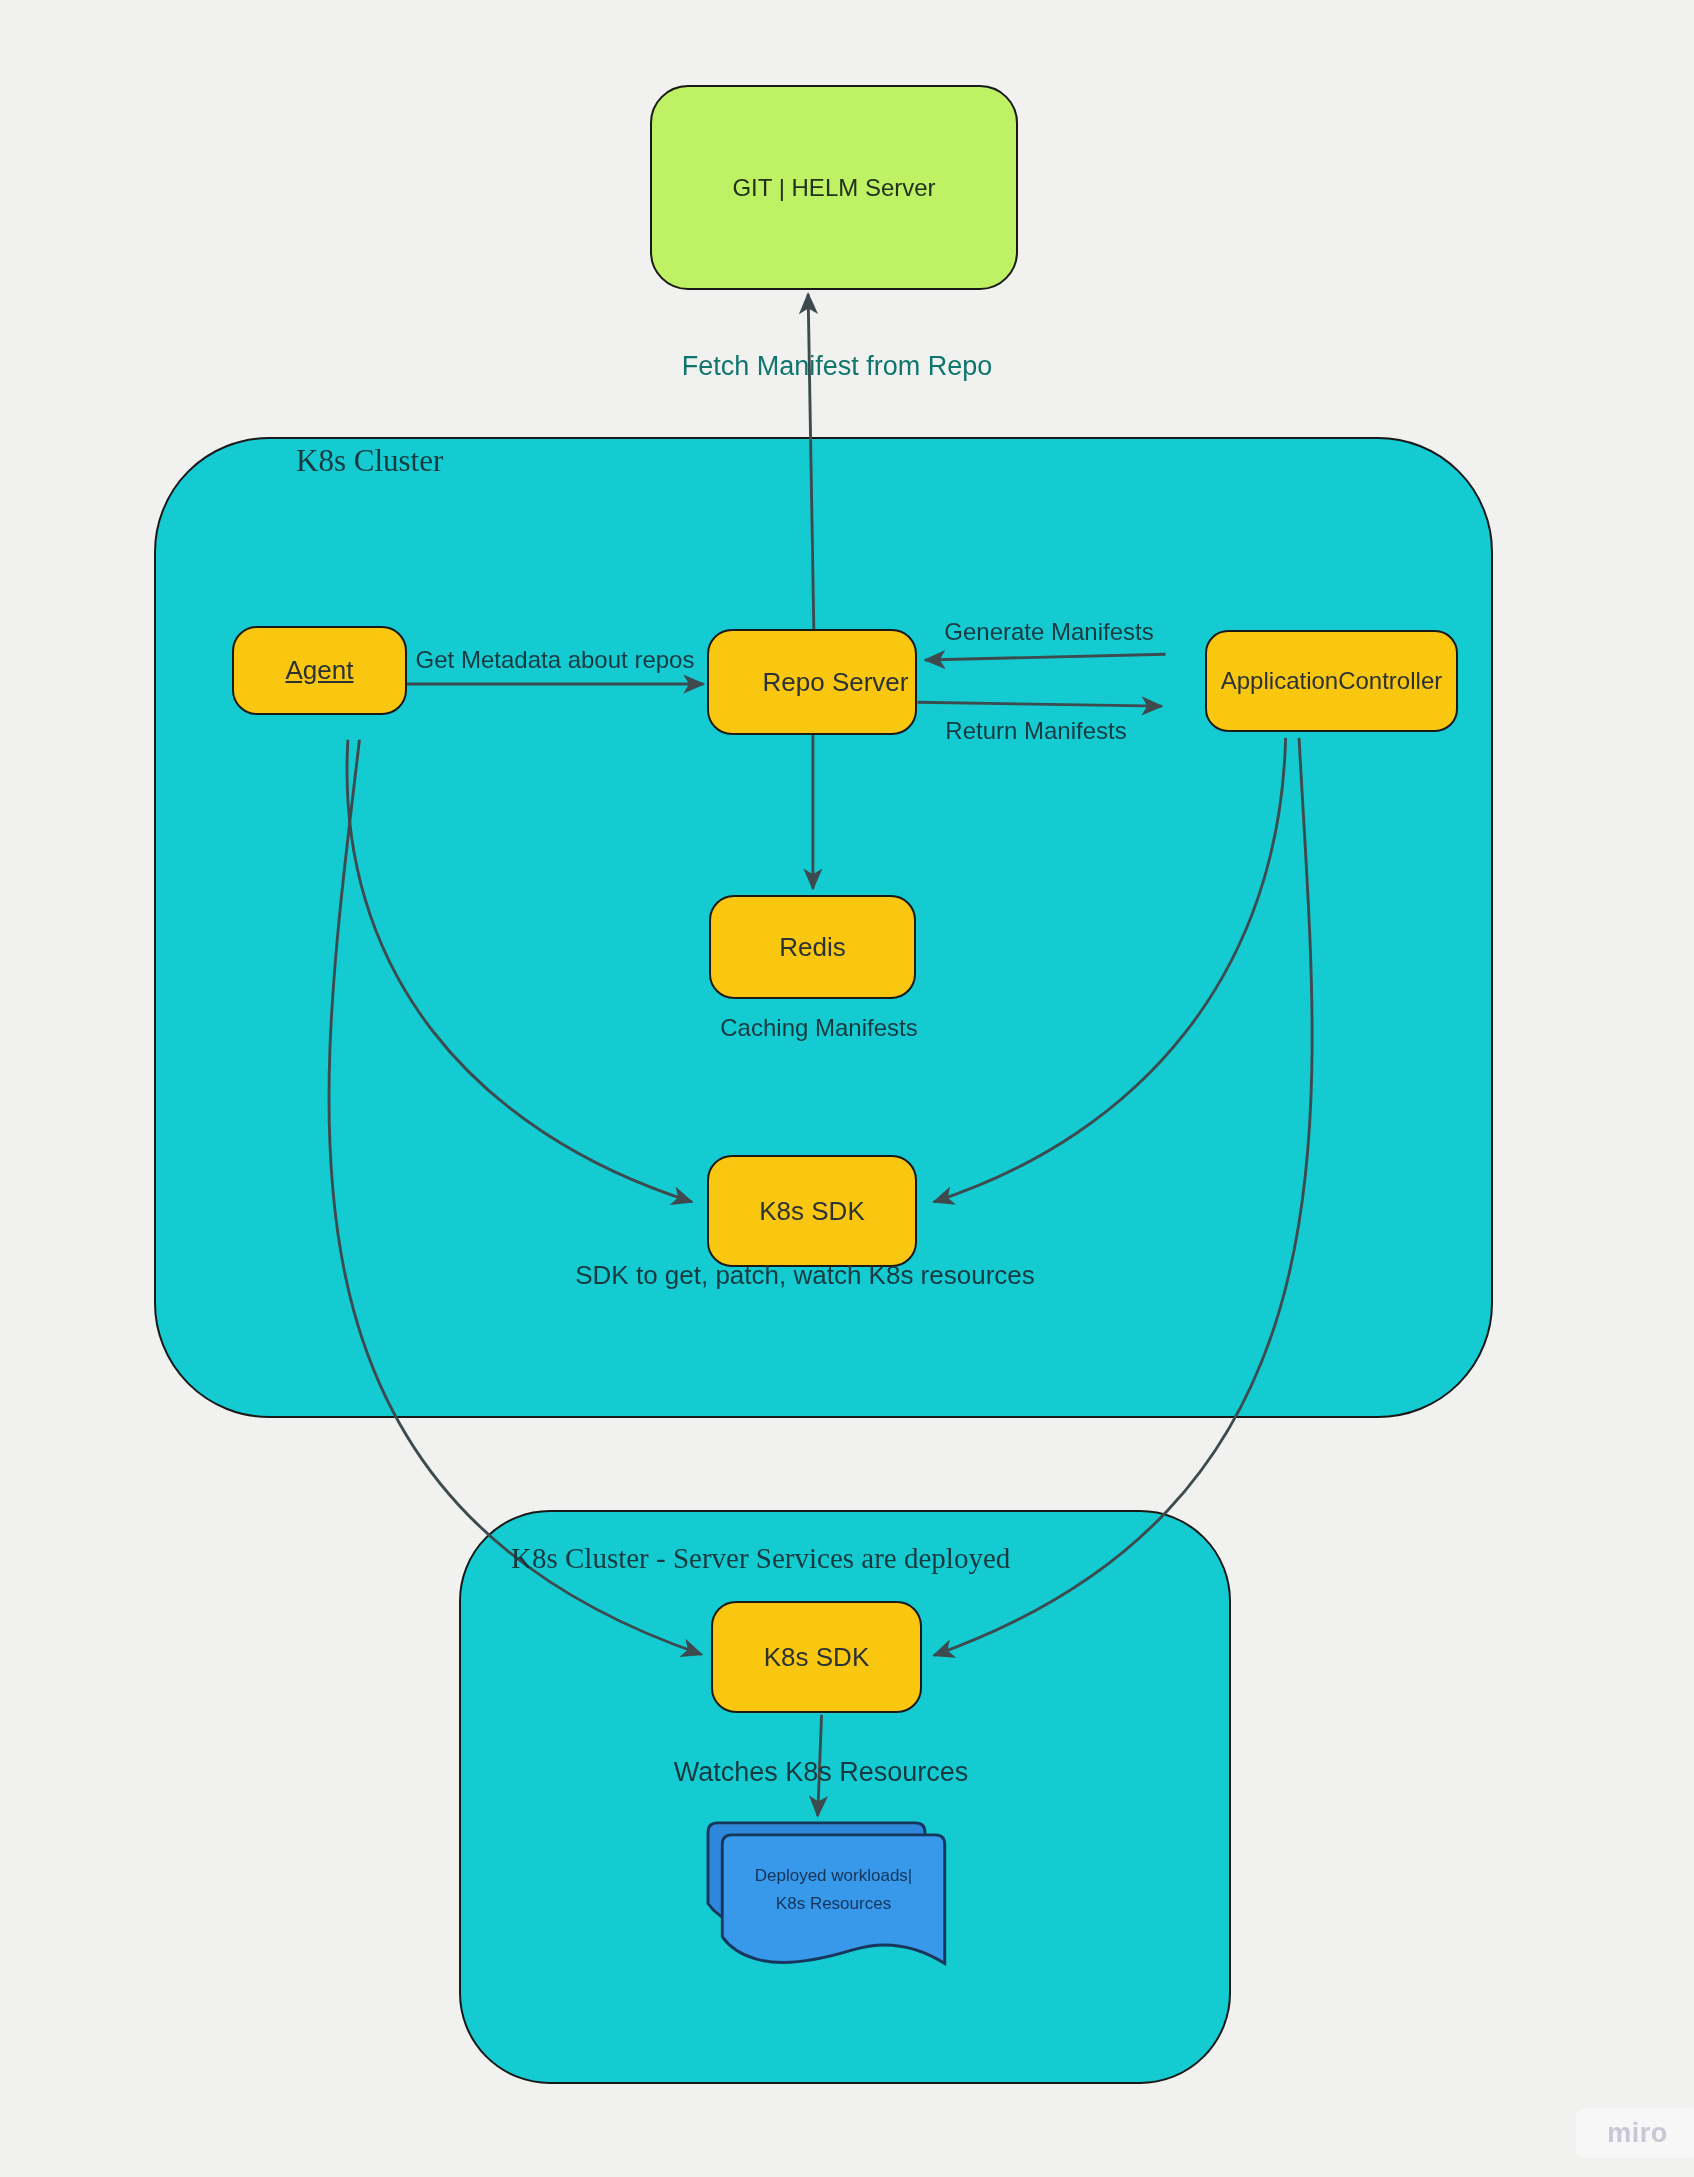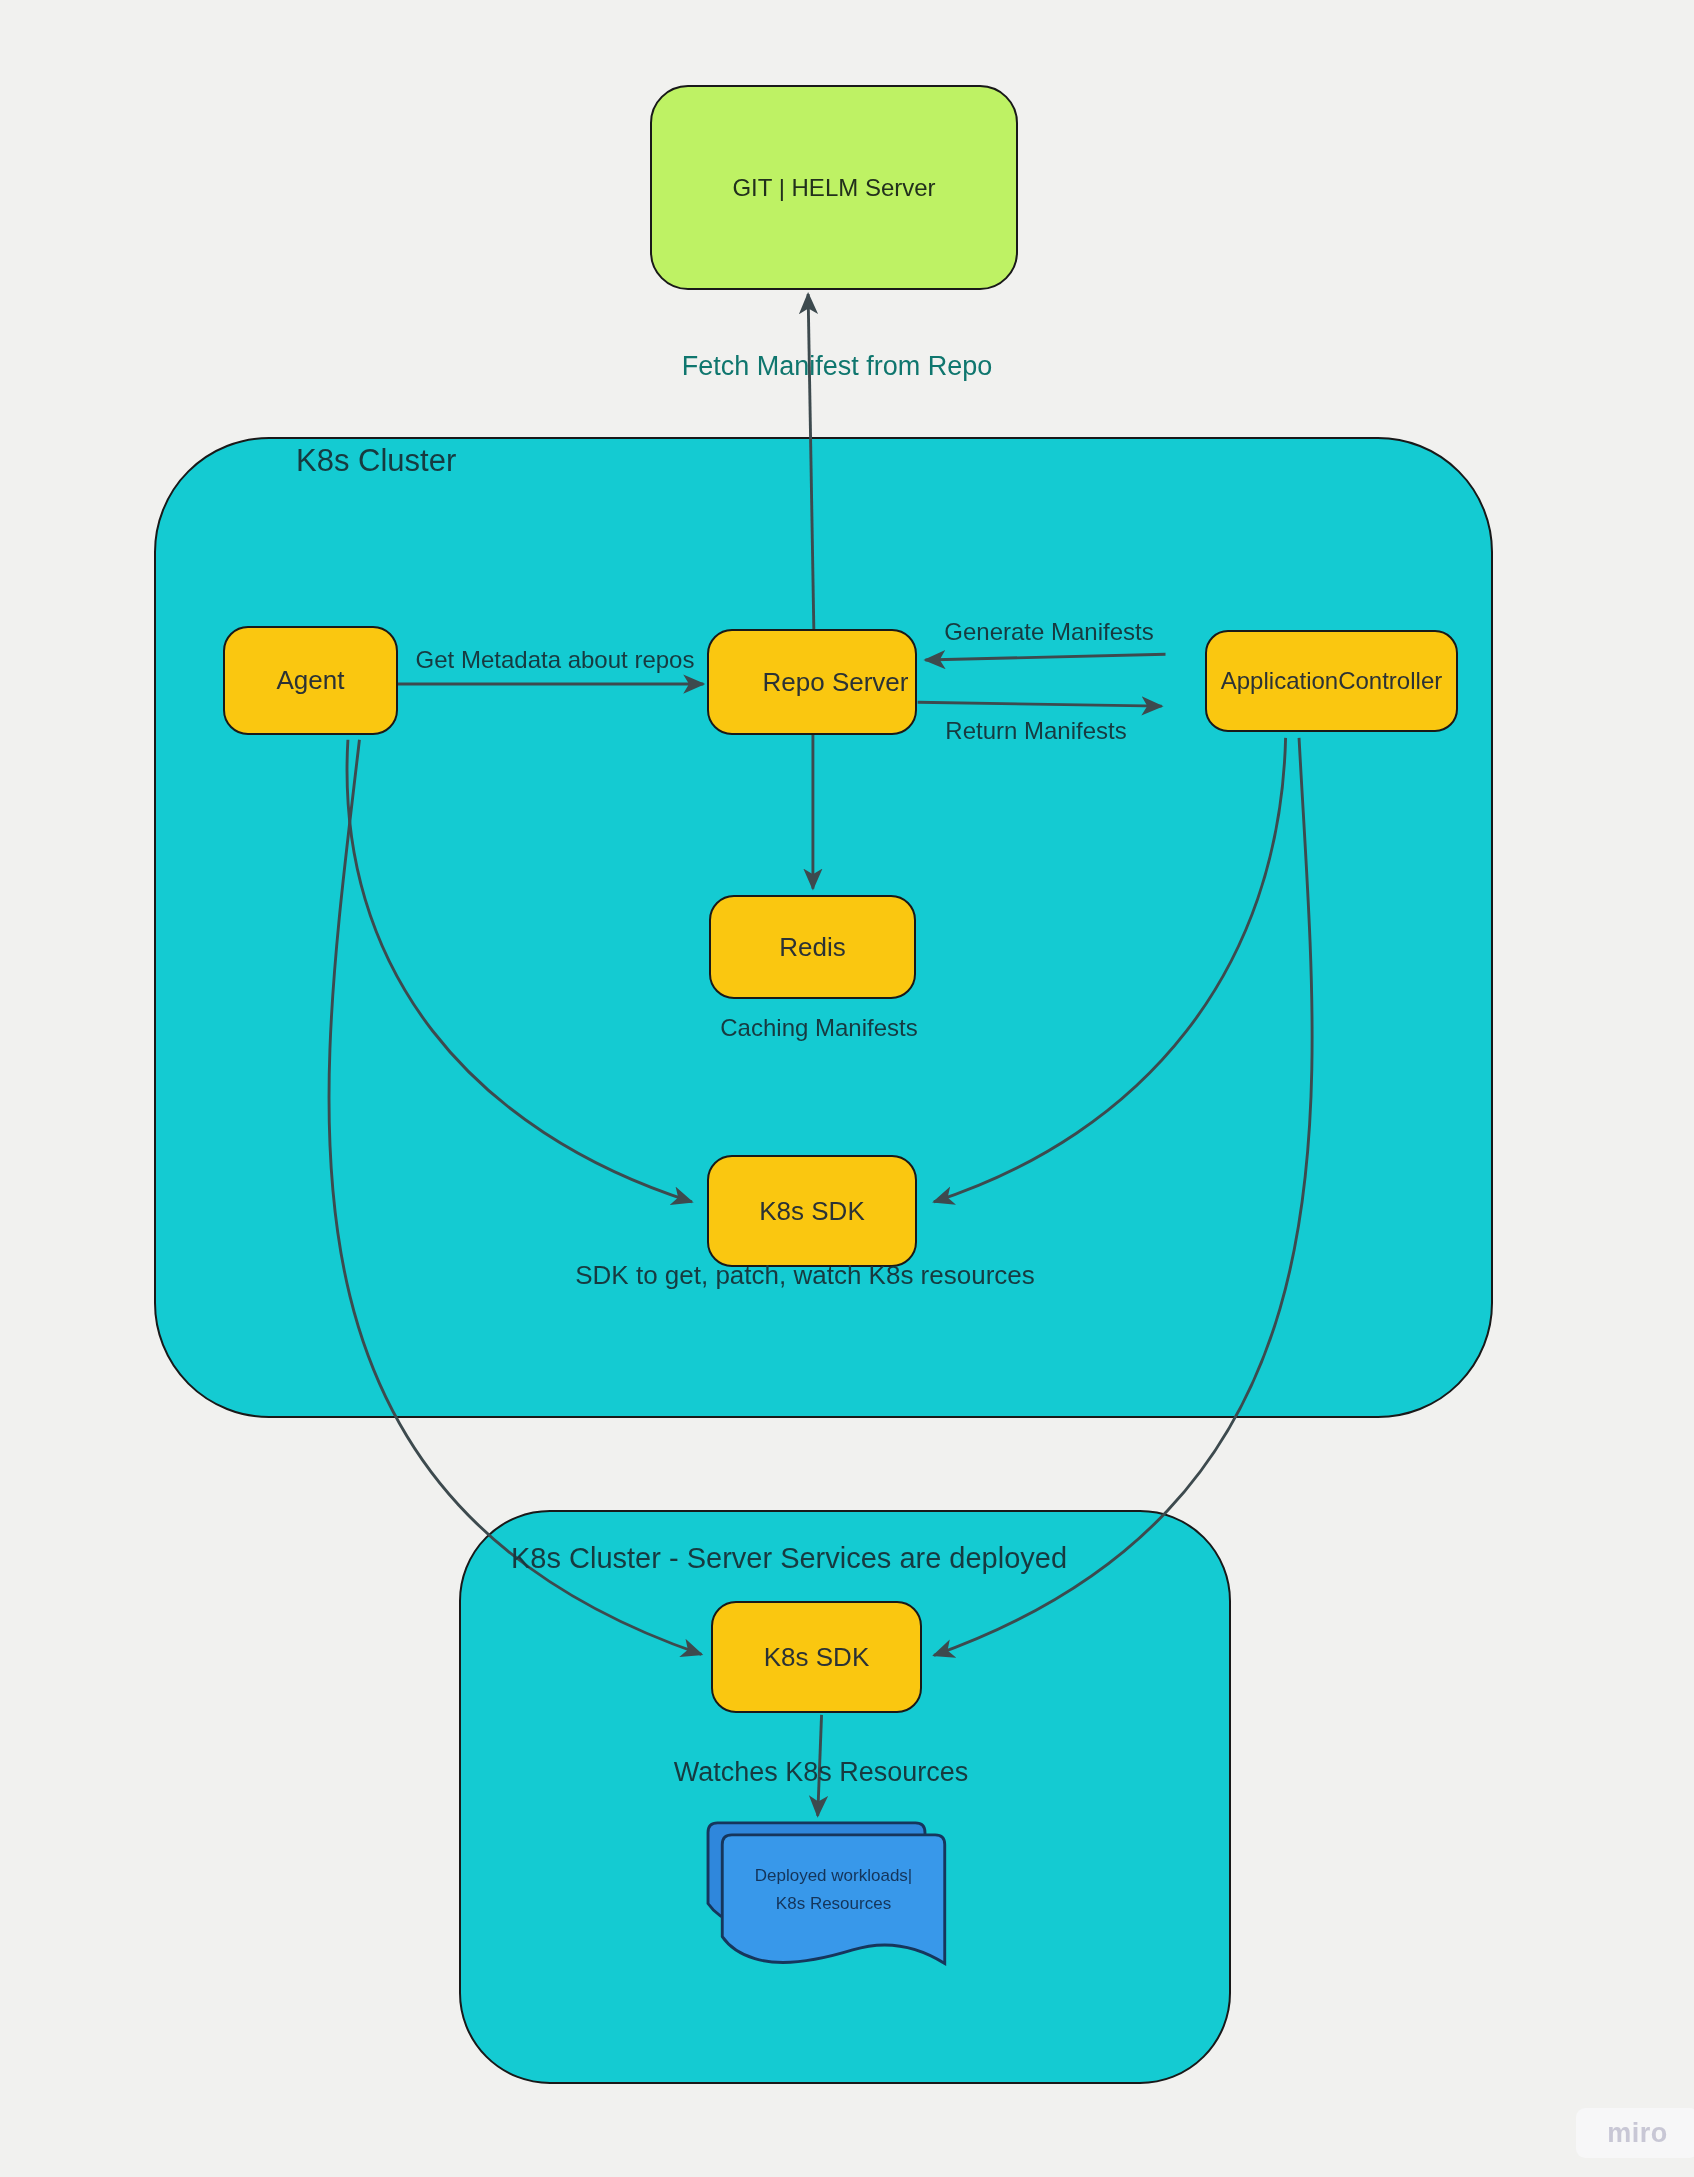--- a/index.html
+++ b/index.html
@@ -6,32 +6,32 @@
   #canvas{
     position:relative;width:1695px;height:2178px;background:#F1F1EF;
     font-family:"Liberation Sans",sans-serif;overflow:hidden;
   }
   .cluster{
     position:absolute;background:#14CBD2;border:2.9px solid #191919;box-sizing:border-box;z-index:1;
   }
   #cluster-main{left:154px;top:437px;width:1339px;height:981px;border-radius:115px;}
   #cluster-deploy{left:459px;top:1510px;width:772px;height:574px;border-radius:91px;}
   .cluster-title{
-    position:absolute;z-index:4;color:#173A40;font-size:31px;line-height:1.1;white-space:nowrap;
+    position:absolute;z-index:4;color:#173A40;font-size:31px;line-height:1.1;white-space:nowrap;font-family:Liberation Serif, serif;
   }
   #title-main{left:296px;top:444px;}
   #title-deploy{left:511px;top:1543px;font-size:29px;}
   #edges{position:absolute;left:0;top:0;z-index:2;}
   .node{
     position:absolute;display:flex;align-items:center;justify-content:center;text-align:center;
     background:#FAC710;border:2.9px solid #191919;box-sizing:border-box;border-radius:25px;
     color:#2B3235;font-size:26px;z-index:3;
   }
   #node-git{left:650px;top:85px;width:368px;height:205px;border-radius:38px;background:#bef264;font-size:24px;color:#22301c;}
-  #node-agent{left:223px;top:626px;width:175px;height:109px;}
+  #node-agent{left:232px;top:626px;width:175px;height:89px;text-decoration:underline;}
   #node-repo{left:707px;top:629px;width:210px;height:106px;padding-left:47px;}
   #node-ac{left:1165px;top:630px;width:253px;height:102px;border-radius:23px;font-size:24px;margin-left:40px;}
   #node-redis{left:709px;top:895px;width:207px;height:104px;}
   #node-sdk-main{left:707px;top:1155px;width:210px;height:112px;}
   #node-sdk-deploy{left:711px;top:1601px;width:211px;height:112px;}
   .lbl{
     position:absolute;transform:translateX(-50%);white-space:nowrap;z-index:4;
     color:#173A40;font-size:24px;line-height:1.2;
   }
   #lbl-fetch{left:837px;top:350px;font-size:27px;color:#0f766e;}

